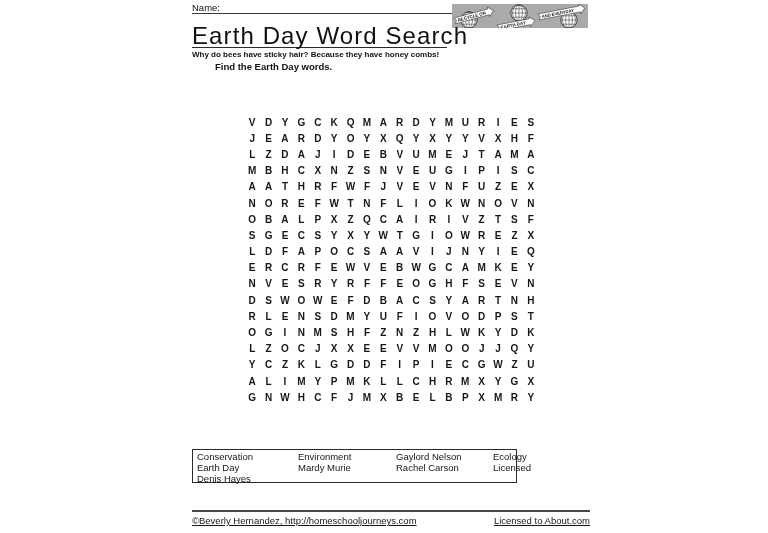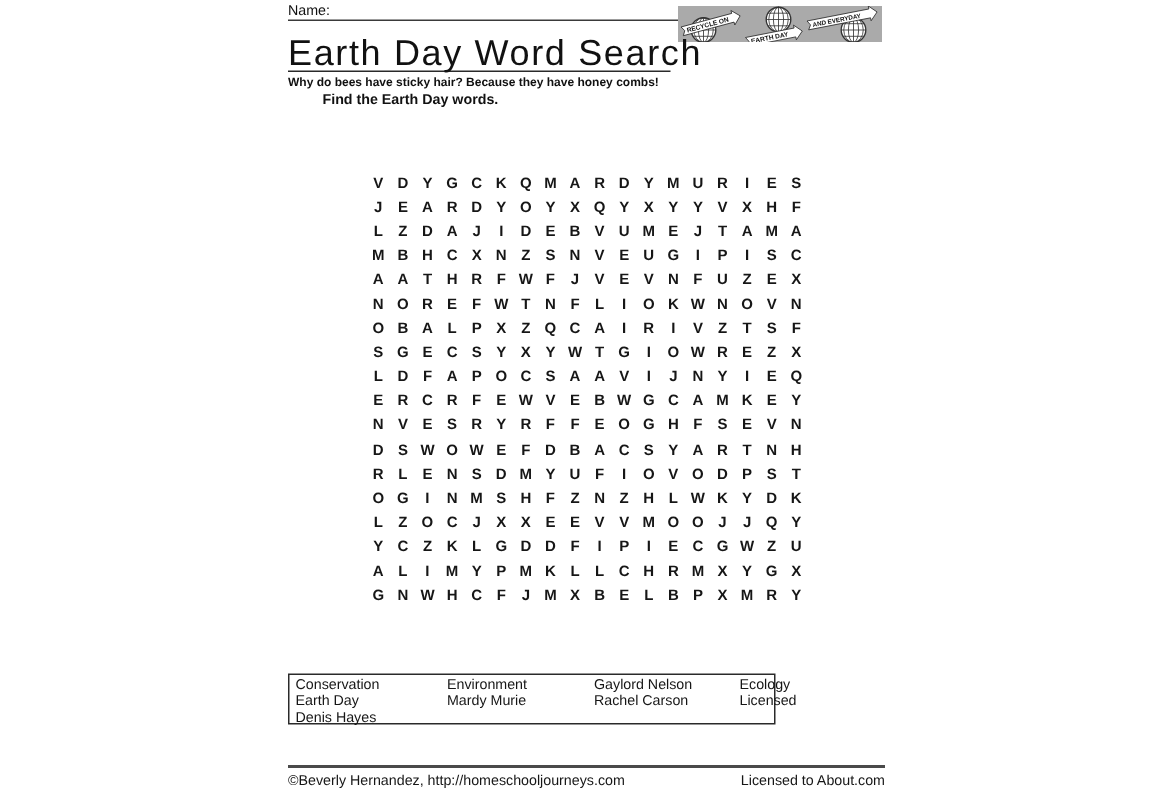--- a/index.html
+++ b/index.html
@@ -462,18 +462,18 @@
       <div class="word-col" style="left: 203px;">
         <div class="word-item">Gaylord Nelson</div>
         <div class="word-item">Rachel Carson</div>
       </div>
       <div class="word-col" style="left: 300px;">
         <div class="word-item">Ecology</div>
         <div class="word-item">Licensed</div>
       </div>
     </div>
 
-  <div class="abs footer" style="left:192px; top:510px; width:398px;">
+  <div class="abs footer" style="left:192px; top:510px; width:398px;text-decoration:underline;">
     <span>©Beverly Hernandez, http://homeschooljourneys.com</span>
     <span>Licensed to About.com</span>
   </div>
 
 </div>
 
 </body></html>

